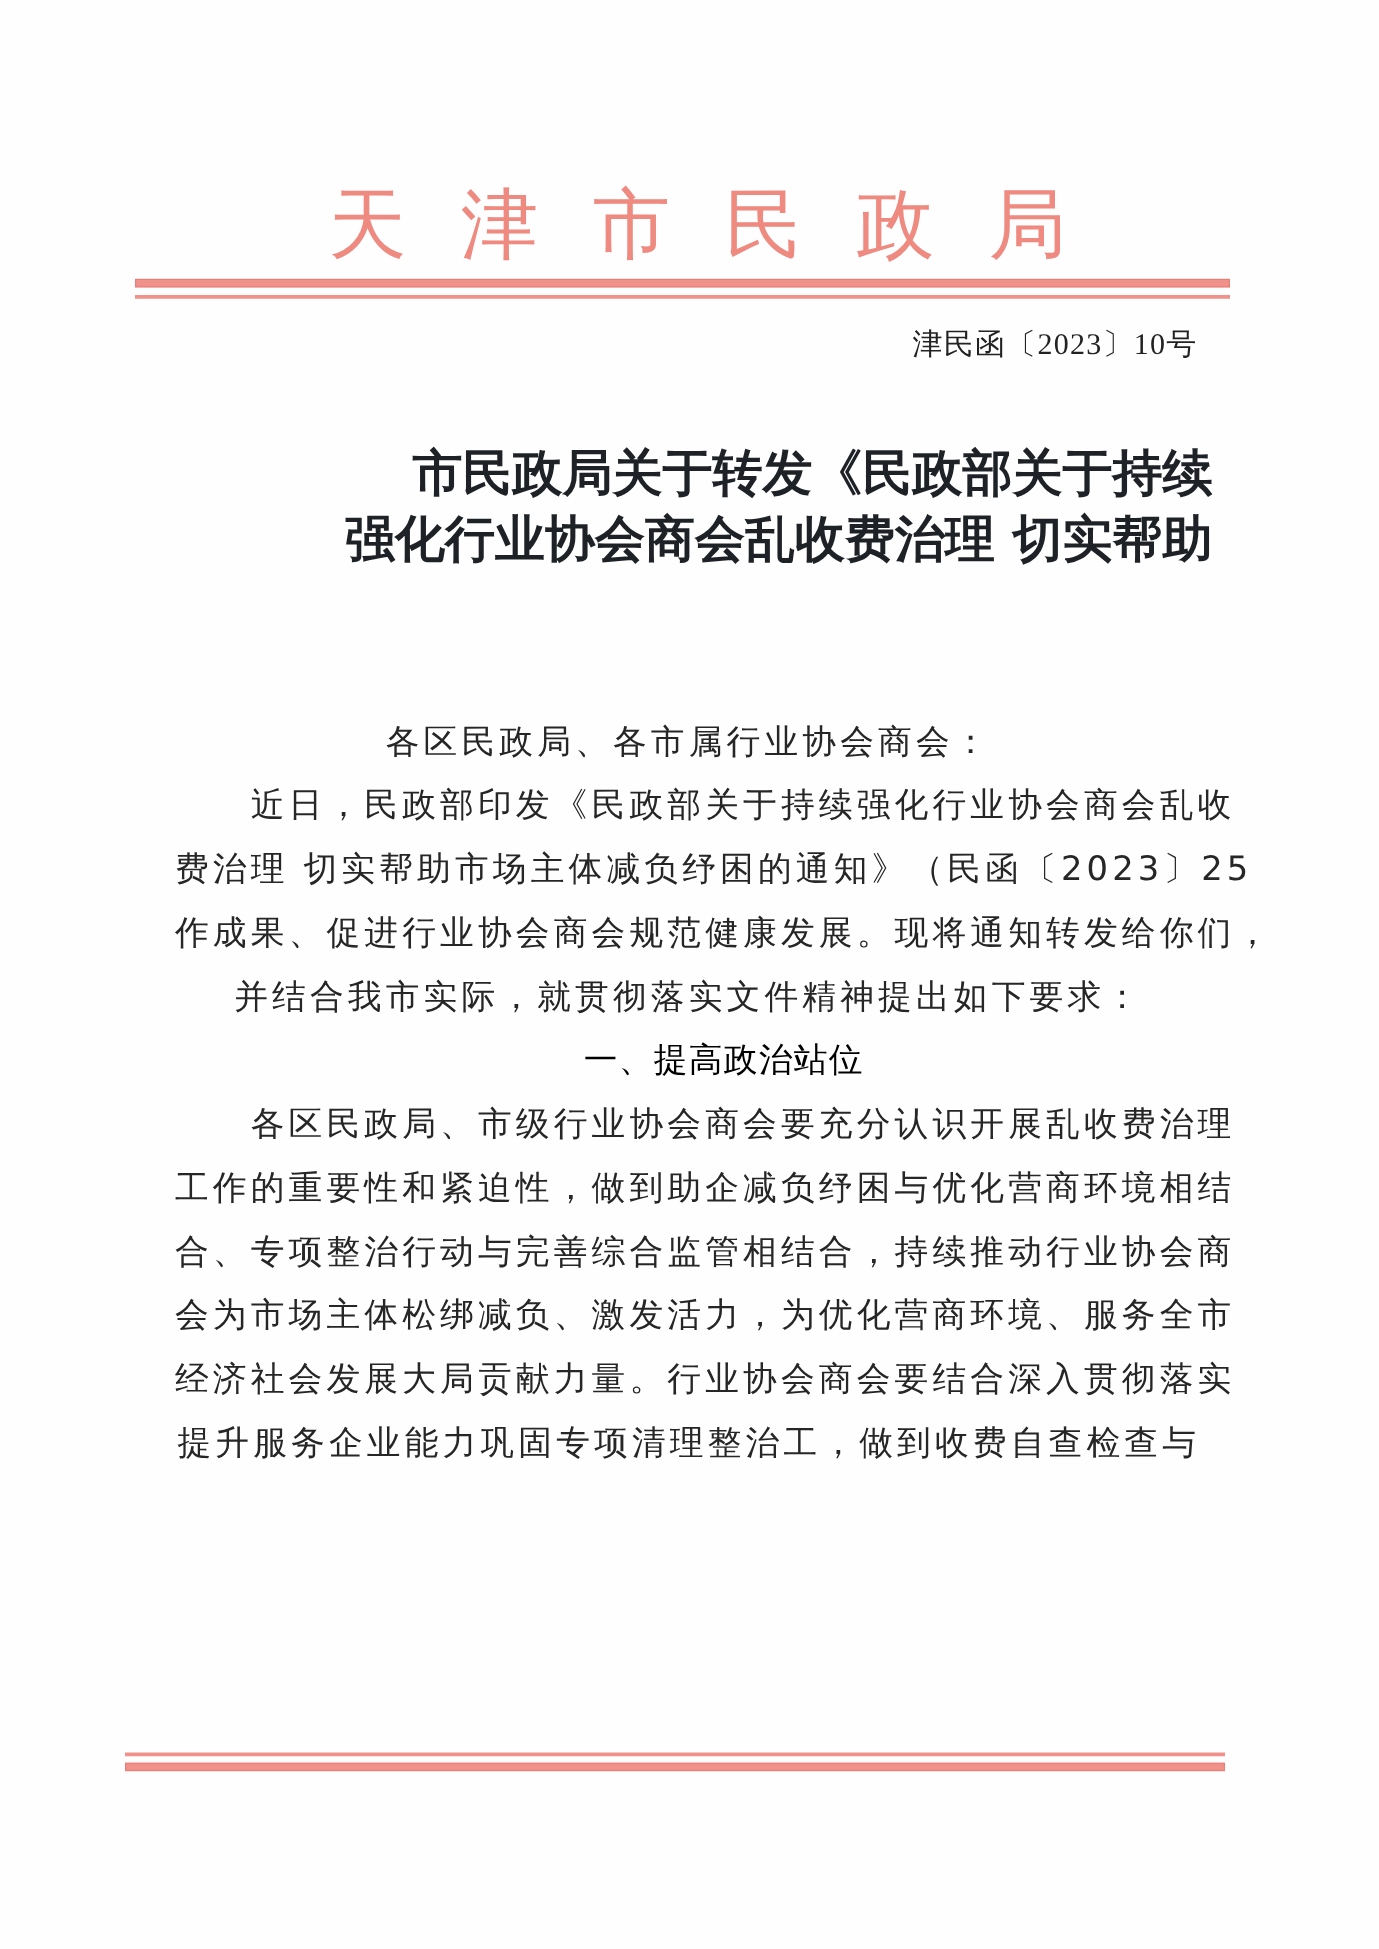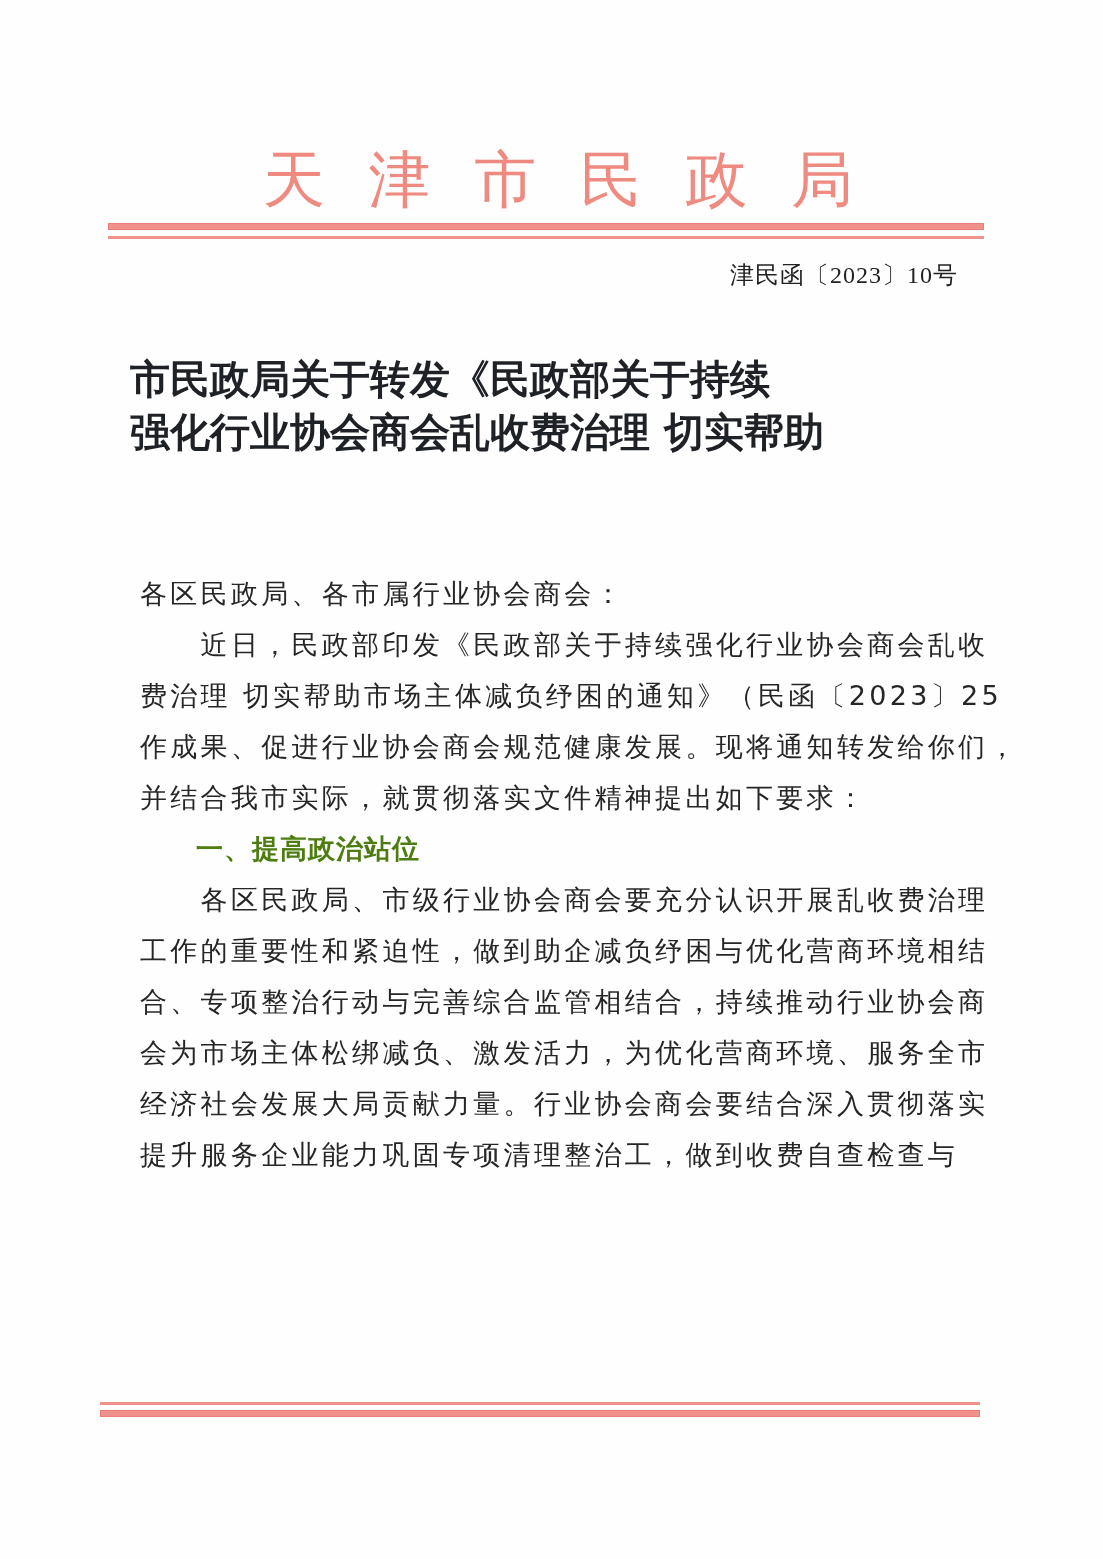--- a/index.html
+++ b/index.html
@@ -11,30 +11,30 @@
               display: flex; justify-content: space-between; align-items: center; }
   .org-char { font-family: "DejaVu Sans", sans-serif; font-size: 62px; color: #ee8a80;
               font-weight: normal; line-height: 1; width: 72px; text-align: center; }
 
   .rule { position: absolute; background: #f0928a; }
   .rule.thick { box-shadow: inset 0 0 0 1px rgba(220,90,90,0.35); }
 
   .doc-number { position: absolute; right: 145px; top: 259px; font-size: 24px;
                 font-family: "Liberation Serif", "DejaVu Serif", serif; color: #222; letter-spacing: 1px; }
 
-  .title { position: absolute; left: 130px; top: 352px; width: 840px; text-align: left;
+  .title { position: absolute; left: 130px; top: 352px; width: 840px; text-align: right;
            font-family: "DejaVu Serif", serif; font-weight: bold; font-size: 40px;
            line-height: 53px; color: #1e2126; }
   .title div { white-space: pre; }
 
   .body-text { position: absolute; left: 140px; top: 568px; width: 822px;
                font-family: "DejaVu Sans", sans-serif; font-size: 27px; line-height: 51px;
                color: #262626; letter-spacing: 3.3px; }
-  .line { white-space: pre; height: 51px; }
-  .line.heading { font-weight: bold; color: #4d7c0f; letter-spacing: 1px; }
+  .line { white-space: pre; height: 51px; text-align: center; }
+  .line.heading { font-weight: normal; color: #000000; letter-spacing: 1px; }
 </style>
 </head>
 <body>
 
 <div class="page">
 
   <div class="org-name">
     <span class="org-char">天</span>
     <span class="org-char">津</span>
     <span class="org-char">市</span>

